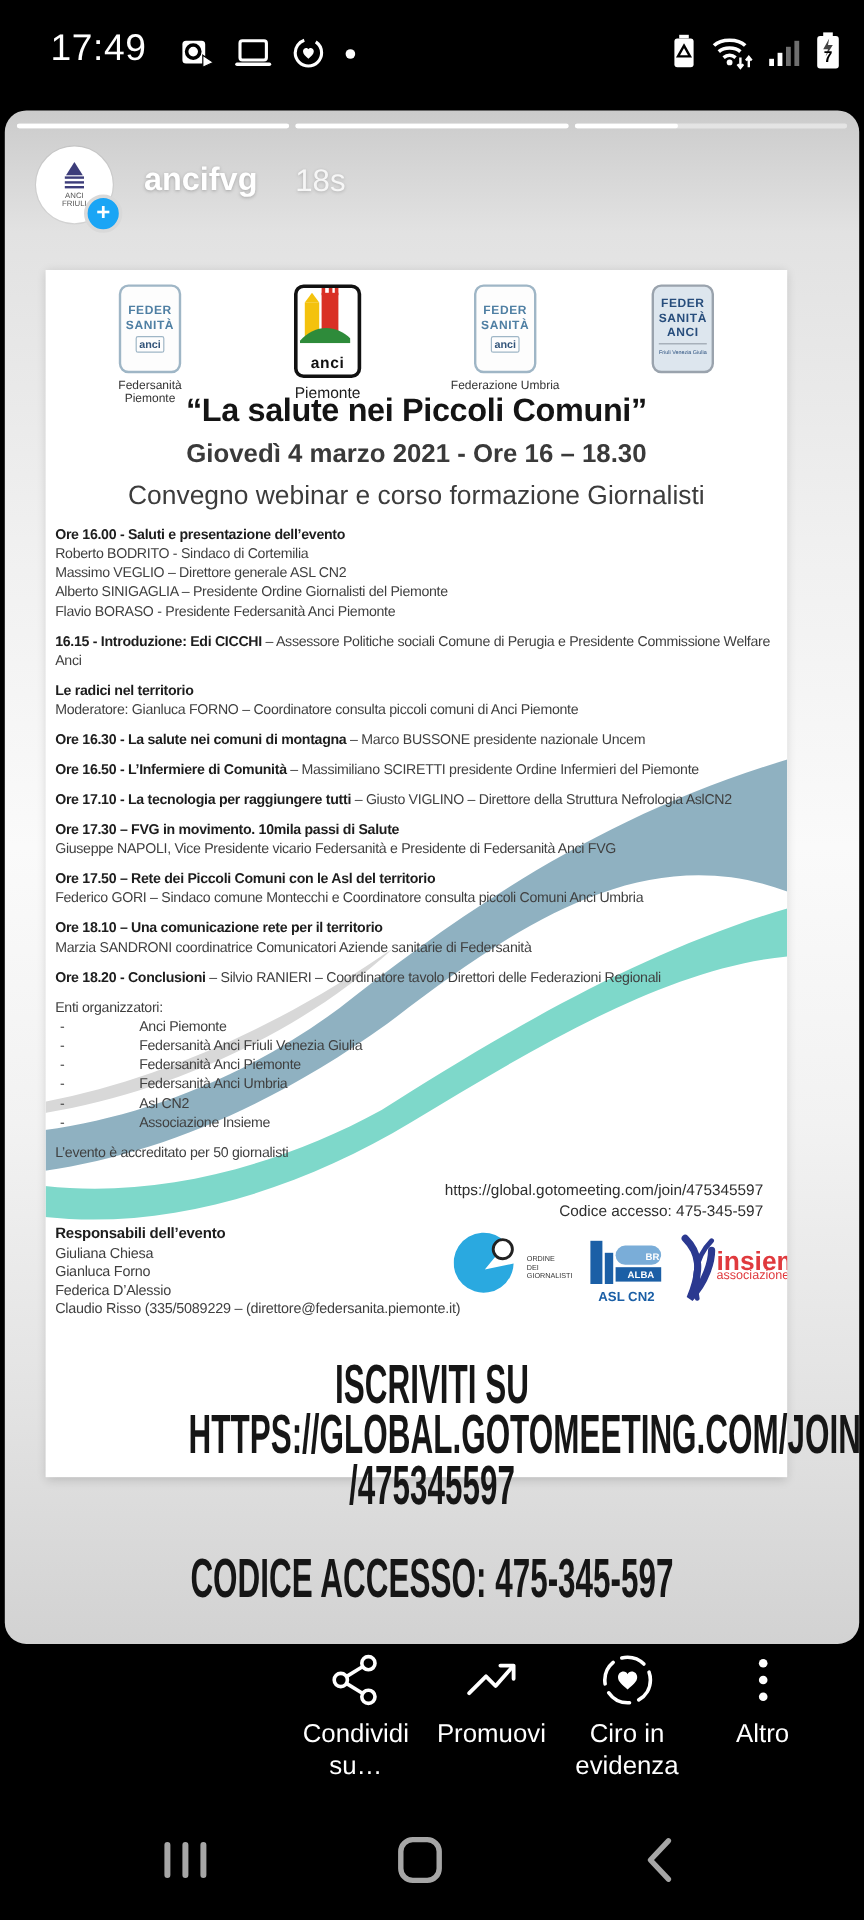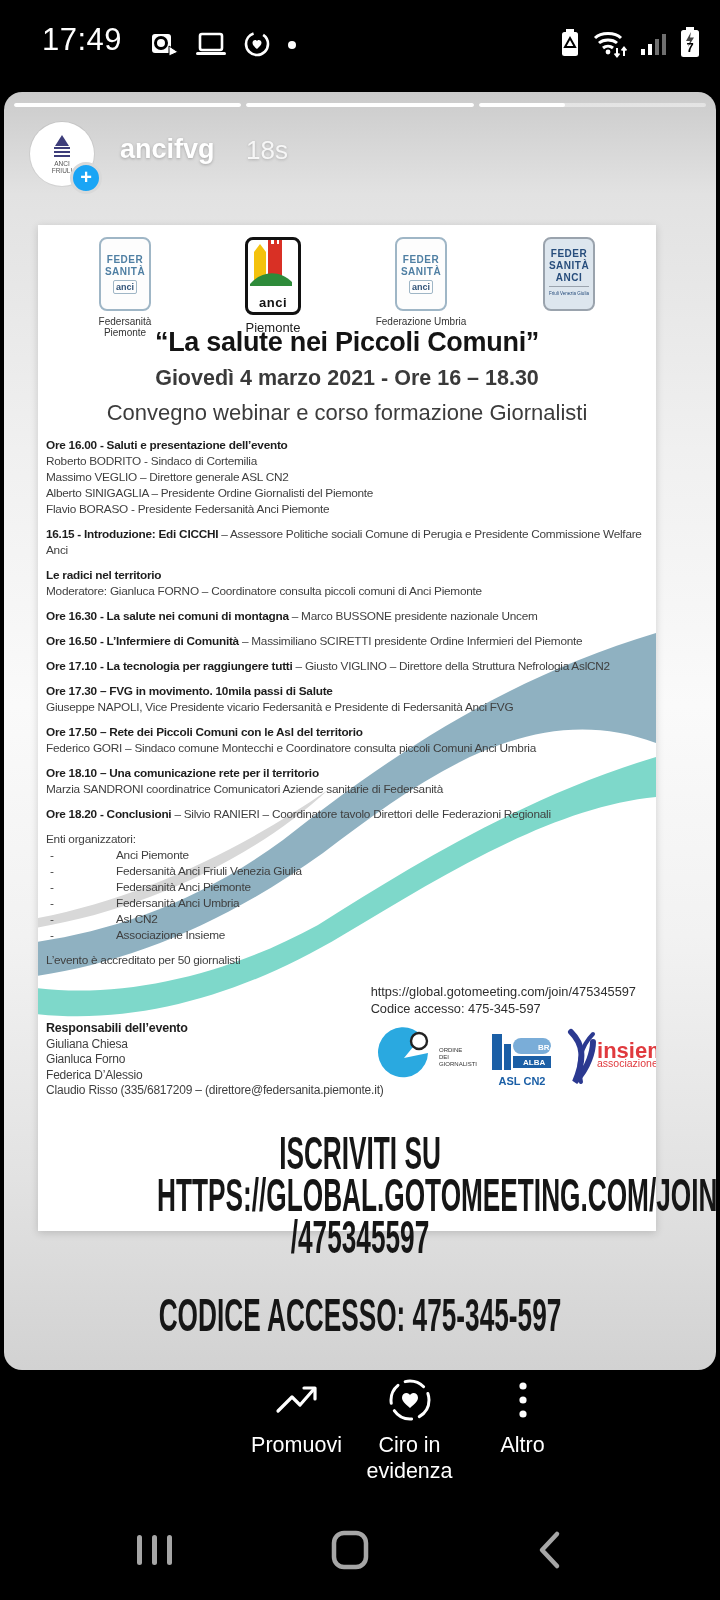--- a/index.html
+++ b/index.html
@@ -53,21 +53,21 @@
   .swoosh{position:absolute;left:0;top:400px;width:618px;height:420px;z-index:0;}
   .program{position:absolute;top:212px;left:8px;width:604px;z-index:1;
            font-size:11.8px;letter-spacing:-.25px;line-height:16px;color:#3f3f3f;}
   .pline b{color:#1d1d1d;}
   .pline.gap{margin-top:9px;}
   .org-block{margin-top:9px;}
   .org-row{display:flex;}
   .org-row .dash{width:66px;padding-left:4px;}
   .accred{margin-top:9px;}
 
-  .meet-block{position:absolute;top:758px;right:20px;z-index:1;font-size:12.8px;color:#2e2e2e;line-height:17px;}
+  .meet-block{position:absolute;top:758px;right:20px;text-align:right;z-index:1;font-size:12.8px;color:#2e2e2e;line-height:17px;}
   .resp-block{position:absolute;top:796px;left:8px;z-index:1;font-size:12px;letter-spacing:-.2px;line-height:15.5px;color:#3f3f3f;}
   .resp-block b{color:#1d1d1d;font-size:12.5px;}
 
   .footer-logos{position:absolute;top:794px;left:340px;right:6px;height:76px;display:flex;align-items:center;gap:14px;z-index:1;}
   .odg{display:flex;align-items:center;gap:3px;}
   .odg-text{font-size:6px;color:#333;line-height:7px;}
   .asl{display:flex;flex-direction:column;align-items:center;}
   .asl-name{font-size:11px;font-weight:700;color:#1b5fa6;margin-top:1px;}
   .insieme{display:flex;align-items:center;}
   .insieme-text{line-height:12px;}
@@ -310,21 +310,21 @@
         <div>Codice accesso: 475-345-597</div>
       </div>
 
       <div class="resp-block">
         <b>Responsabili dell’evento</b>
         <div>
 
         <div>Giuliana Chiesa</div>
             <div>Gianluca Forno</div>
             <div>Federica D’Alessio</div>
-            <div>Claudio Risso (335/6817209 – (direttore@federsanita.piemonte.it)</div>
+            <div>Claudio Risso (335/5089229 – (direttore@federsanita.piemonte.it)</div>
           </div>
       </div>
 
       <div class="footer-logos">
         <div class="odg">
           <svg width="58" height="62" viewBox="0 0 58 62">
             <path d="M26,32 L44,10 A25,25 0 1,0 50,27 Z" fill="#2aa9e0"></path>
             <circle cx="41" cy="15" r="8" fill="#fff" stroke="#222" stroke-width="2.4"></circle>
           </svg>
           <div class="odg-text">
@@ -363,20 +363,32 @@
       <div class="ov-line">/475345597</div>
       <div class="ov-line last">CODICE ACCESSO: 475-345-597</div>
     </div>
   </div>
 
   <div class="action-bar">
     <div class="actions">
       <div class="action-item">
         <div class="action-icon">
           <svg width="48" height="48" viewBox="0 0 48 48">
+              <circle cx="34" cy="10" r="5.5" fill="none" stroke="#fff" stroke-width="3"></circle>
+              <circle cx="11" cy="24" r="5.5" fill="none" stroke="#fff" stroke-width="3"></circle>
+              <circle cx="34" cy="38" r="5.5" fill="none" stroke="#fff" stroke-width="3"></circle>
+              <line x1="16" y1="21" x2="29" y2="13" stroke="#fff" stroke-width="3"></line>
+              <line x1="16" y1="27" x2="29" y2="35" stroke="#fff" stroke-width="3"></line>
+            </svg>
+        </div>
+        <div class="action-label">Condividi su…</div>
+      </div>
+      <div class="action-item">
+        <div class="action-icon">
+          <svg width="48" height="48" viewBox="0 0 48 48">
               <polyline points="5,35 19,21 27,29 41,13" fill="none" stroke="#fff" stroke-width="3.2" stroke-linecap="round" stroke-linejoin="round"></polyline>
               <polyline points="31,12 42,12 42,23" fill="none" stroke="#fff" stroke-width="3.2" stroke-linecap="round" stroke-linejoin="round"></polyline>
             </svg>
         </div>
         <div class="action-label">Promuovi</div>
       </div>
       <div class="action-item">
         <div class="action-icon">
           <svg width="48" height="48" viewBox="0 0 48 48">
               <circle cx="24" cy="24" r="19" fill="none" stroke="#fff" stroke-width="3" stroke-dasharray="20 8" stroke-linecap="round"></circle>

